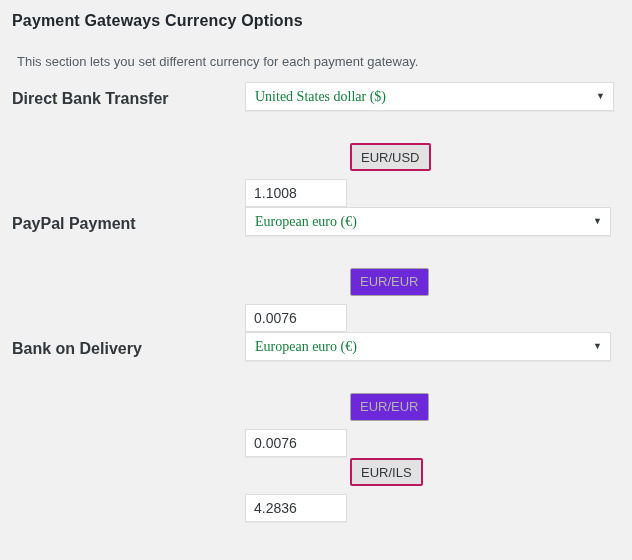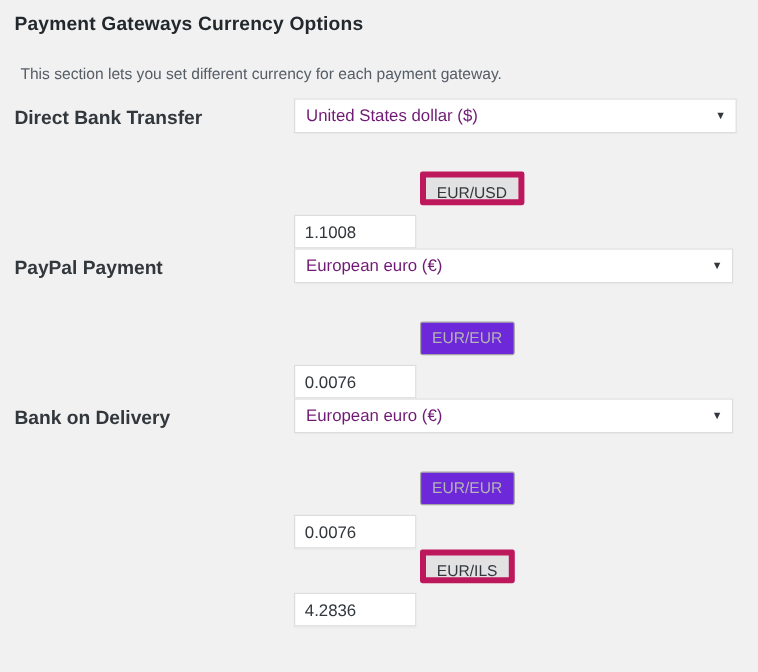--- a/index.html
+++ b/index.html
@@ -79,25 +79,26 @@
     box-sizing: border-box;
     background: #fff;
     border: 1px solid #ddd;
     border-radius: 0;
     box-shadow: 0 1px 1px rgba(0,0,0,0.04);
     cursor: pointer;
   }
   .currency-select .sel-text {
     display: block;
     font-size: 14px;
-    color: #701a75;
+    color: #15803d;
     line-height: 27px;
     padding: 0 26px 0 9px;
     white-space: nowrap;
     overflow: hidden;
+    font-family: Liberation Serif, serif;
   }
   .currency-select .sel-arrow {
     position: absolute;
     right: 8px;
     top: 0;
     bottom: 0;
     display: flex;
     align-items: center;
     font-size: 9px;
     color: #32373c;
@@ -132,21 +133,21 @@
     box-sizing: border-box;
     font-family: "Liberation Sans", sans-serif;
     font-size: 13px;
     line-height: 26px;
     padding: 0 9px;
     border-radius: 2px;
     cursor: pointer;
   }
   .rate-btn.enabled {
     background: #e2e2e2;
-    border: 5px solid #be185d;
+    border: 2px solid #be185d;
     color: #32373c;
   }
   .rate-btn.disabled {
     background: #6d28d9;
     border: 1px solid #a3a3a3;
     color: #b4b4b4;
     cursor: default;
     text-align: right;
   }
 </style>

